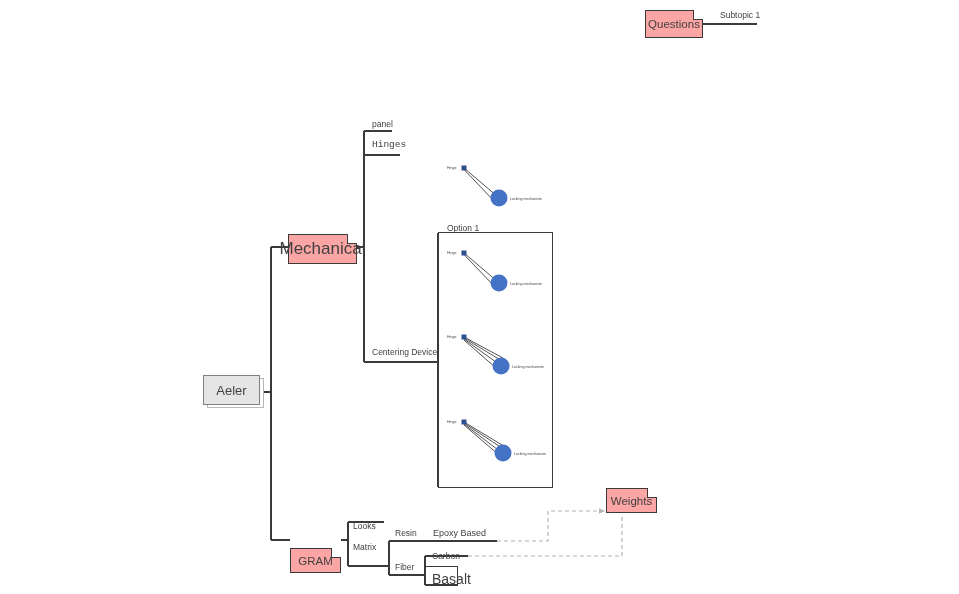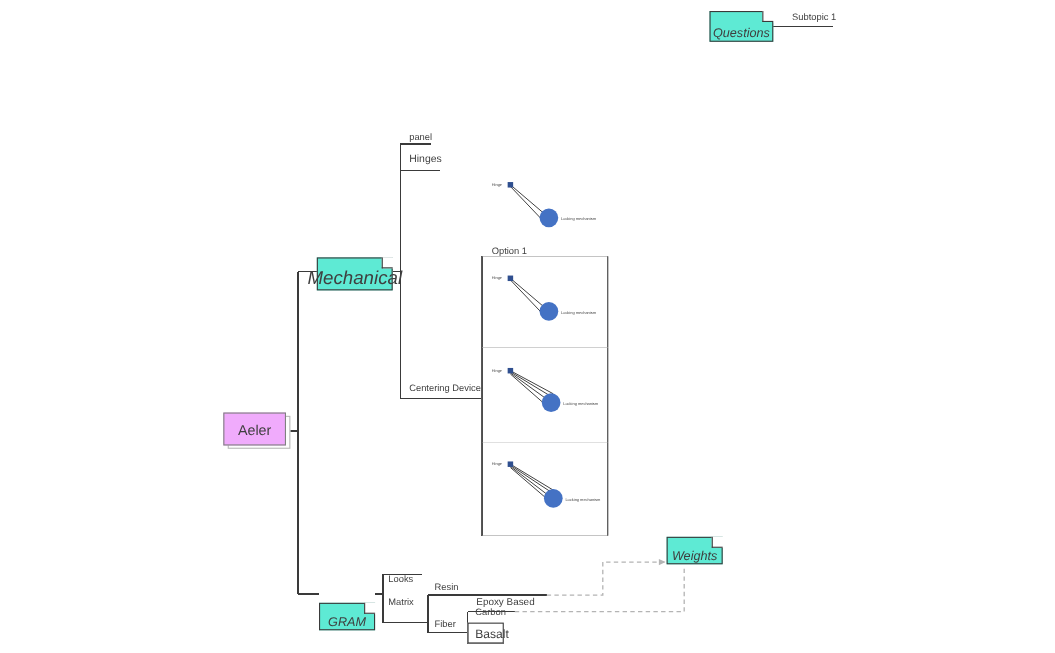--- a/index.html
+++ b/index.html
@@ -18,28 +18,27 @@
   #canvas {
     position: absolute;
     left: 0; top: 0;
     width: 959px;
     height: 594px;
   }
   
   .note {
     position: absolute;
     box-sizing: border-box;
-    background: #5eead4;
+    background: #fca5a5;
     border: 1.4px solid #3a3a3a;
     display: flex;
-    align-items: flex-end;
+    align-items: center;
     justify-content: center;
     color: #3f3f3f;
     white-space: nowrap;
-    font-style: italic;
   }
   .note .fold {
     position: absolute;
     top: -1px;
     right: -1px;
     width: 9px;
     height: 9px;
     background: #ffffff;
     border-left: 1.2px solid #3a3a3a;
     border-bottom: 1.2px solid #3a3a3a;
@@ -56,21 +55,21 @@
   
   .stack-back {
     position: absolute;
     box-sizing: border-box;
     background: #fdfdfd;
     border: 1.2px solid #b8b8b8;
   }
   .stack-front {
     position: absolute;
     box-sizing: border-box;
-    background: #f0abfc;
+    background: #e5e5e5;
     border: 1.2px solid #808080;
     display: flex;
     align-items: center;
     justify-content: center;
     color: #3f3f3f;
     white-space: nowrap;
   }
   
   .lbl {
     position: absolute;
@@ -170,32 +169,32 @@
   <span>GRAM</span>
 </div>
 
 <div class="note" style="left:606px; top:488px; width:51px; height:25px; font-size:11.5px;">
   <span class="foldcut"></span>
   <span class="fold"></span>
   <span>Weights</span>
 </div>
 
 <div class="lbl" style="left:372px; top:120px; font-size:8.5px;">panel</div>
-<div class="lbl" style="left:372px; top:140px; font-size:9.5px;">Hinges</div>
+<div class="lbl" style="left:372px; top:140px; font-size:9.5px;font-family:Liberation Mono, monospace;">Hinges</div>
 <div class="lbl" style="left:372px; top:348px; font-size:8.5px;">Centering Device</div>
 
 <div class="lbl" style="left:353px; top:510px; font-size:8.5px;margin-top:12px;">Looks</div>
 <div class="lbl" style="left:353px; top:543px; font-size:8.5px;">Matrix</div>
 <div class="lbl" style="left:395px; top:529px; font-size:8.5px;">Resin</div>
 <div class="lbl" style="left:395px; top:563px; font-size:8.5px;">Fiber</div>
-<div class="lbl" style="left:433px; top:529px; font-size:9px;margin-top:14px;">Epoxy Based</div>
+<div class="lbl" style="left:433px; top:529px; font-size:9px;">Epoxy Based</div>
 <div class="lbl" style="left:432px; top:552px; font-size:8.5px;">Carbon</div>
 
 <div class="optbox" style="left:425px; top:566px; width:33px; height:19px; border-width:1.1px;"></div>
-<div class="lbl" style="left:432px; top:572px; font-size:11px;">Basalt</div>
+<div class="lbl" style="left:432px; top:572px; font-size:14px;">Basalt</div>
 
 <div class="lbl" style="left:447px; top:224px; font-size:8.5px;">Option 1</div>
 <div class="lbl" style="left:447px; top:307px; font-size:8.5px;">Option 2</div>
 <div class="lbl" style="left:447px; top:393px; font-size:8.5px;">Option 3</div>
 <div class="lbl" style="left:447px; top:476px; font-size:8.5px;">Option 4</div>
 
 <div class="optbox" style="left:438px; top:233px; width:115px; height:83px; border-top:none; border-bottom:none;"></div>
 <div class="optbox" style="left:438px; top:316px; width:115px; height:86px; border-top:none; border-bottom:none;"></div>
 <div class="optbox" style="left:438px; top:402px; width:115px; height:85px; border-top:none; border-bottom:none;"></div>
 

